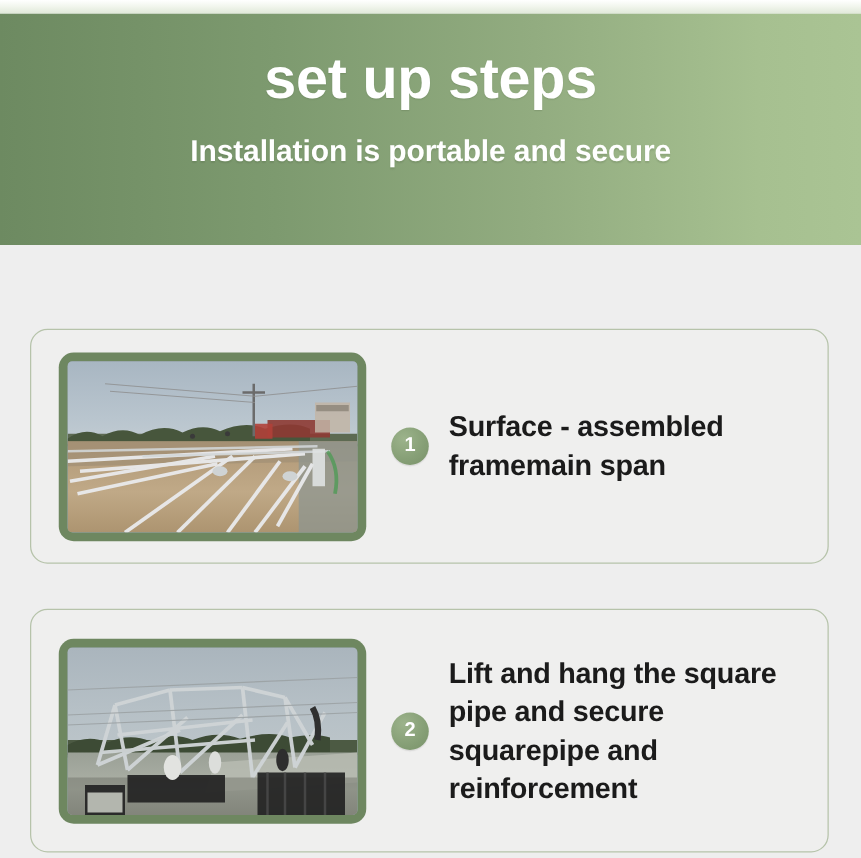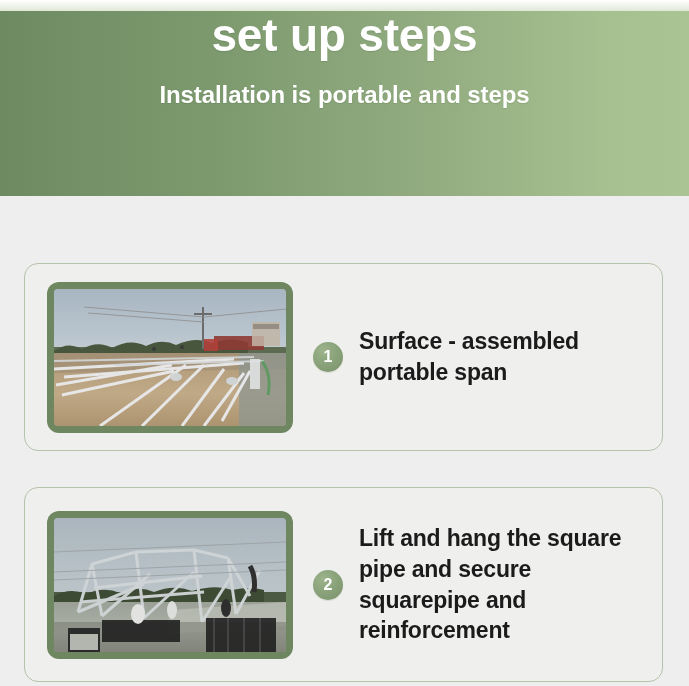--- a/index.html
+++ b/index.html
@@ -28,20 +28,21 @@
     position: absolute;
     left: 0; top: 11px;
     width: 689px; height: 185px;
     background: linear-gradient(to right, #6d8a61 0%, #7d9a6f 32%, #92ac80 62%, #a6c090 88%, #aac494 100%);
     box-sizing: border-box;
     text-align: center;
     overflow: hidden;
   }
   .header-title {
     margin: 0;
+    padding-top: 27px;
     font-size: 46px;
     font-weight: bold;
     color: #ffffff;
     letter-spacing: -0.2px;
     line-height: 1.05;
     text-shadow: 0 1px 1px rgba(60,80,50,0.18);
   }
   .header-subtitle {
     margin: 0;
     padding-top: 22px;
@@ -115,21 +116,21 @@
     letter-spacing: -0.2px;
   }
 </style>
 </head>
 <body>
 
 <div class="top-strip"></div>
 
 <div class="header">
   <h1 class="header-title">set up steps</h1>
-  <p class="header-subtitle">Installation is portable and steps</p>
+  <p class="header-subtitle">Installation is portable and secure</p>
 </div>
 
 <div class="card card-1">
   <div class="photo-frame">
     <div class="photo">
       <svg viewBox="0 0 232 137" preserveAspectRatio="none" aria-hidden="true">
         <defs>
           <linearGradient id="sky1" x1="0" y1="0" x2="0" y2="1">
             <stop offset="0%" stop-color="#a8b6c2"></stop>
             <stop offset="70%" stop-color="#b9c5ce"></stop>
@@ -176,21 +177,21 @@
         <ellipse cx="122" cy="88" rx="6" ry="4" fill="#cfd3d4"></ellipse>
         <ellipse cx="178" cy="92" rx="6" ry="4" fill="#cfd3d4"></ellipse>
         <rect x="196" y="70" width="10" height="30" fill="#dfe2e2" opacity="0.9"></rect>
         <path d="M208 72 q10 14 6 34" stroke="#4f9a56" stroke-width="3" fill="none" opacity="0.8"></path>
         <circle cx="100" cy="60" r="2" fill="#3a3a3a"></circle>
         <circle cx="128" cy="58" r="2" fill="#3a3a3a"></circle>
       </svg>
     </div>
   </div>
   <div class="badge">1</div>
-  <div class="step-text">Surface - assembled portable span</div>
+  <div class="step-text">Surface - assembled framemain span</div>
 </div>
 
 <div class="card card-2">
   <div class="photo-frame">
     <div class="photo">
       <svg viewBox="0 0 232 134" preserveAspectRatio="none" aria-hidden="true">
         <defs>
           <linearGradient id="sky2" x1="0" y1="0" x2="0" y2="1">
             <stop offset="0%" stop-color="#aab5bd"></stop>
             <stop offset="60%" stop-color="#b6c0c6"></stop>

